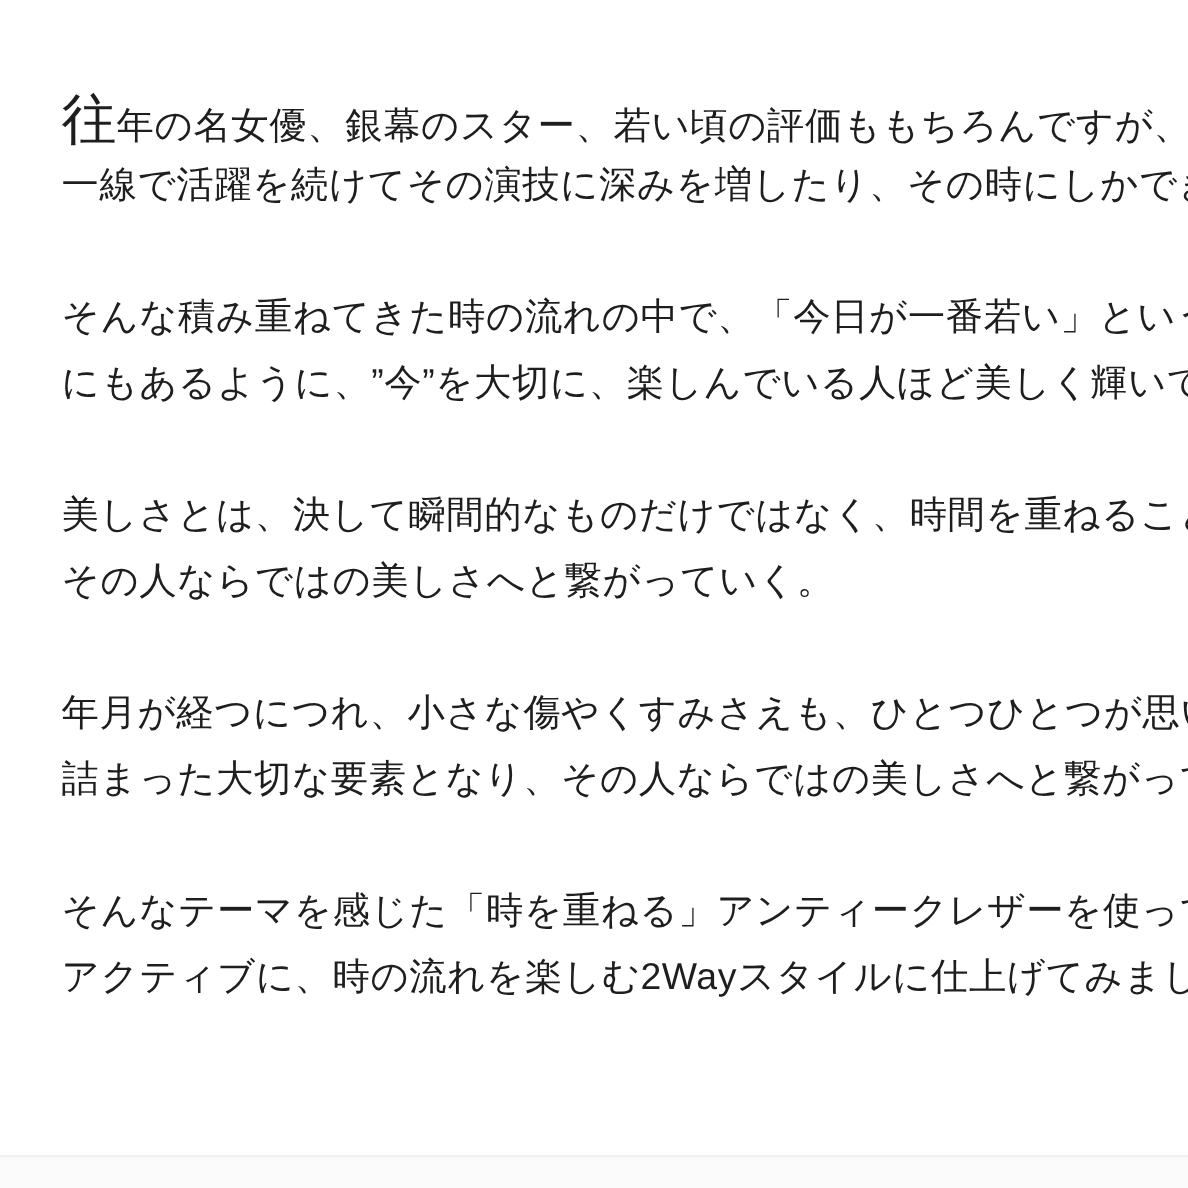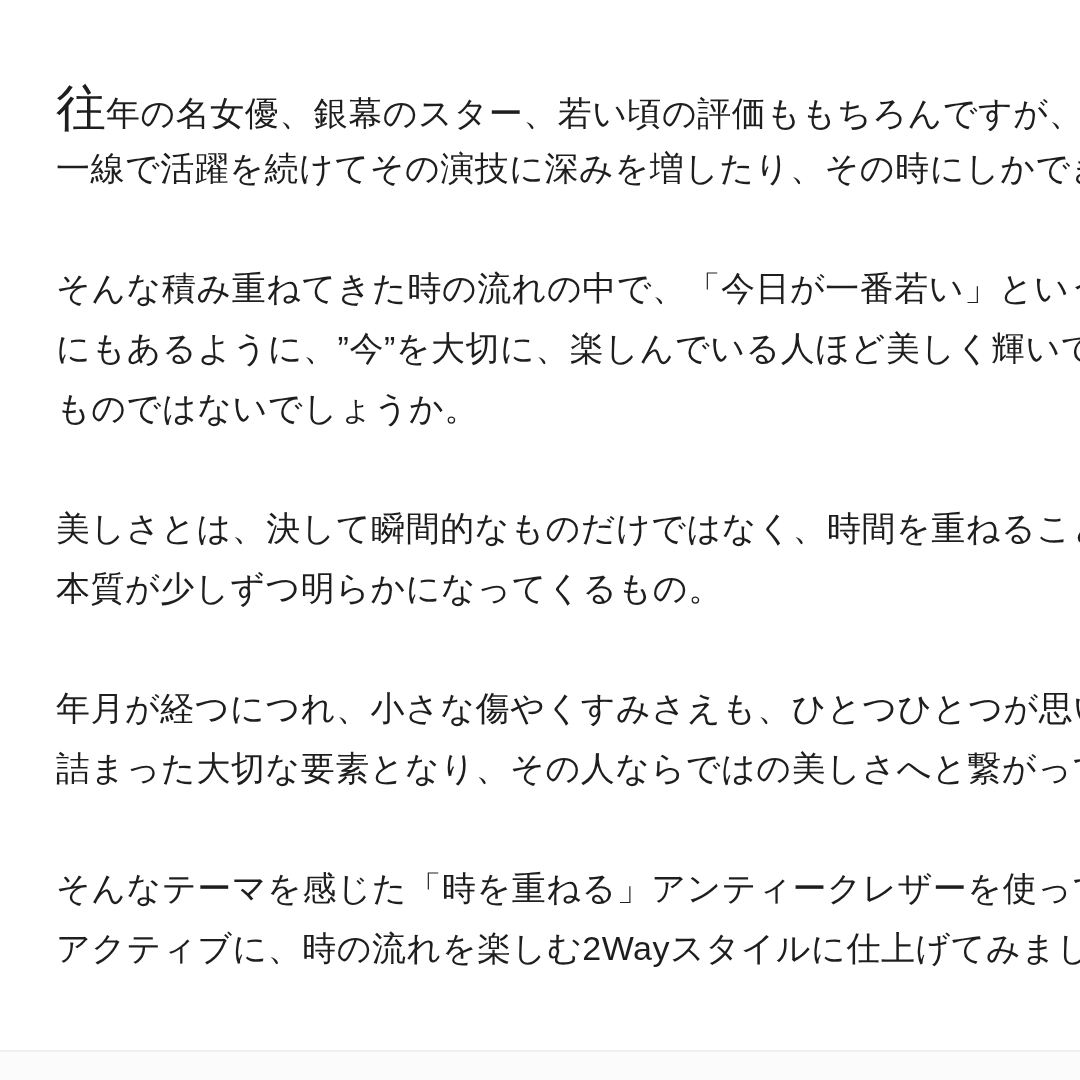--- a/index.html
+++ b/index.html
@@ -55,26 +55,25 @@
 <article class="article">
 
   <p class="para">
     <span class="line"><span class="dropcap">往</span><span>年の名女優、銀幕のスター、若い頃の評価ももちろんですが、ずっと</span></span>
     <span class="line">一線で活躍を続けてその演技に深みを増したり、その時にしかできない</span>
   </p>
 
   <p class="para">
     <span class="line">そんな積み重ねてきた時の流れの中で、「今日が一番若い」という言葉</span>
     <span class="line">にもあるように、”今”を大切に、楽しんでいる人ほど美しく輝いて見える</span>
-    <span class="line">ものではないでしょうか。</span>
   </p>
 
   <p class="para">
     <span class="line">美しさとは、決して瞬間的なものだけではなく、時間を重ねることでその</span>
-    <span class="line">本質が少しずつ明らかになってくるもの。</span>
+    <span class="line">その人ならではの美しさへと繋がっていく。</span>
   </p>
 
   <p class="para">
     <span class="line">年月が経つにつれ、小さな傷やくすみさえも、ひとつひとつが思い出の</span>
     <span class="line">詰まった大切な要素となり、その人ならではの美しさへと繋がっていく。</span>
   </p>
 
   <p class="para">
     <span class="line">そんなテーマを感じた「時を重ねる」アンティークレザーを使って、もっと</span>
     <span class="line">アクティブに、時の流れを楽しむ2Wayスタイルに仕上げてみました。</span>

